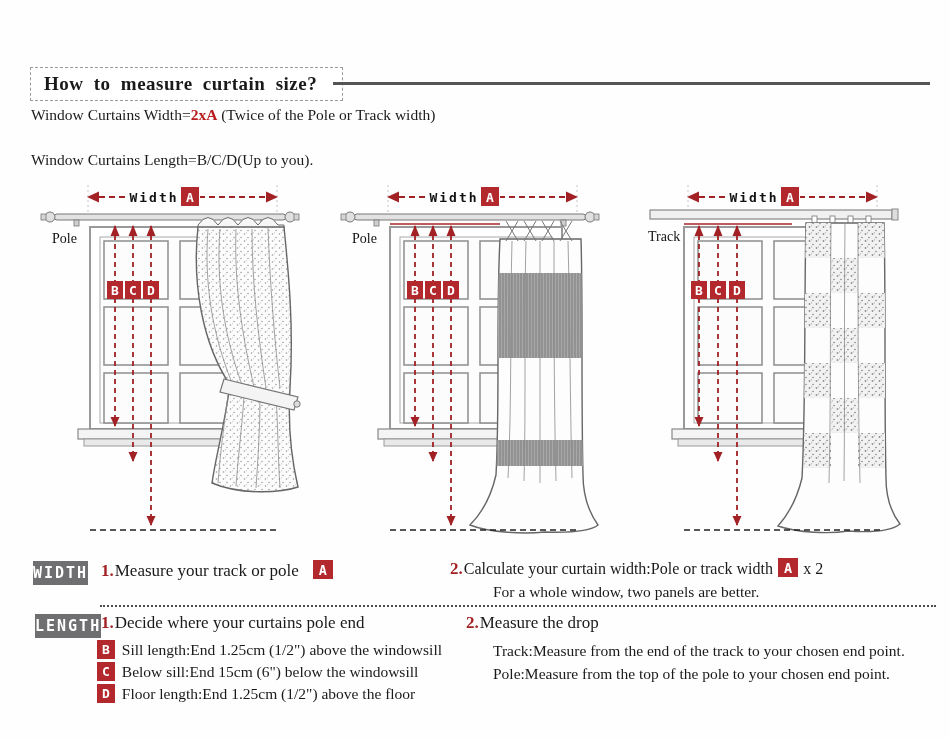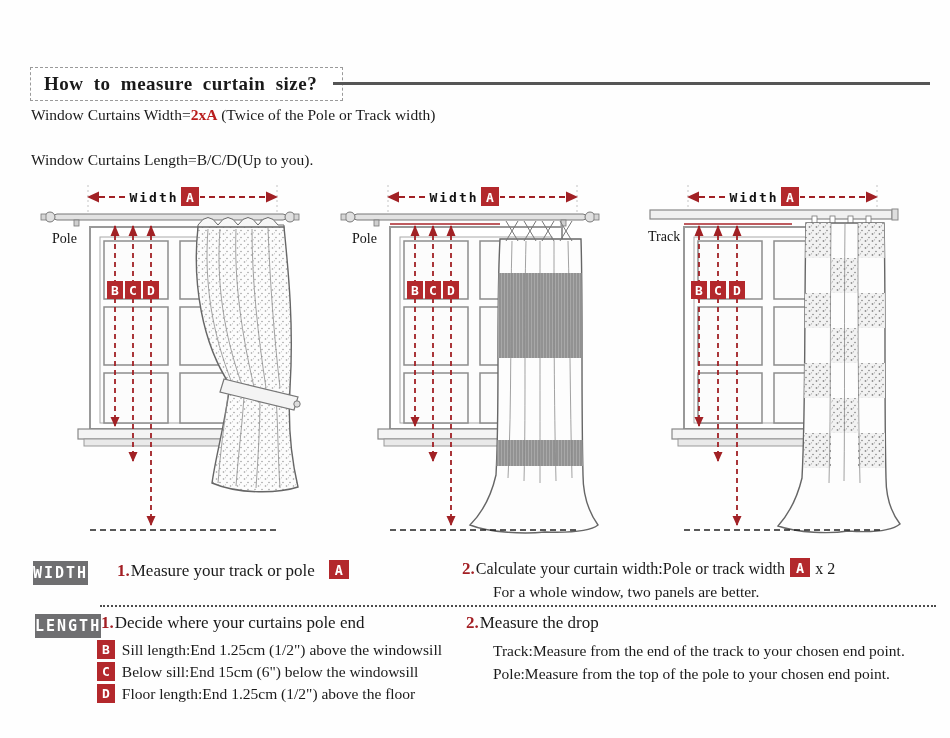--- a/index.html
+++ b/index.html
@@ -293,24 +293,24 @@
       <rect x="70" y="98" width="16" height="18" fill="#b3282c"></rect>
       <rect x="89" y="98" width="16" height="18" fill="#b3282c"></rect>
       <text class="mono" x="59" y="112" font-size="13" text-anchor="middle" fill="#fff">B</text>
       <text class="mono" x="78" y="112" font-size="13" text-anchor="middle" fill="#fff">C</text>
       <text class="mono" x="97" y="112" font-size="13" text-anchor="middle" fill="#fff">D</text>
     </g>
     <path d="M44,347 H240" stroke="#222" stroke-width="1.6" stroke-dasharray="6,4" fill="none"></path>
   </svg>
 
   <div class="sec-label" style="left:33px;top:561px;width:55px;">WIDTH</div>
-  <div class="step" style="left:117px;top:560px;">
+  <div class="step" style="left:101px;top:560px;">
     <span class="num">1.</span><span>Measure your track or pole</span><span class="badge" style="margin-left:14px;">A</span>
   </div>
-  <div class="step" style="left:462px;top:558px;text-align:center;">
+  <div class="step" style="left:450px;top:558px;text-align:center;">
     <span class="num">2.</span><span style="font-size:16px;">Calculate your curtain width:Pole or track width</span><span class="badge">A</span><span style="font-size:16px;">x 2</span>
   </div>
   <div class="note" style="left:493px;top:583px;">For a whole window, two panels are better.</div>
 
   <div class="dotsep"></div>
 
   <div class="sec-label" style="left:35px;top:614px;width:66px;">LENGTH</div>
   <div class="step" style="left:101px;top:613px;">
     <span class="num">1.</span><span>Decide where your curtains pole end</span>
   </div>

